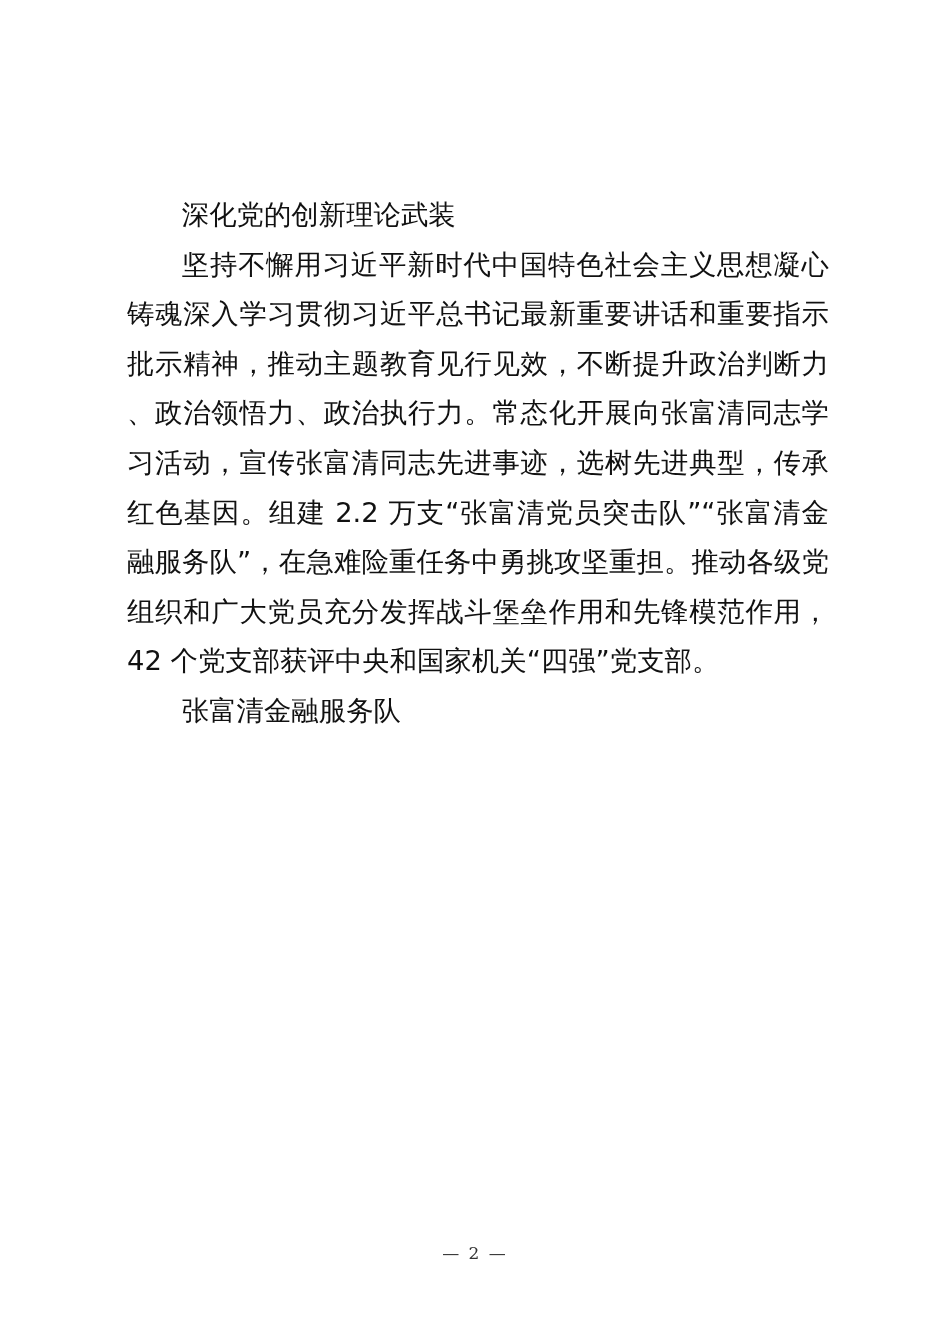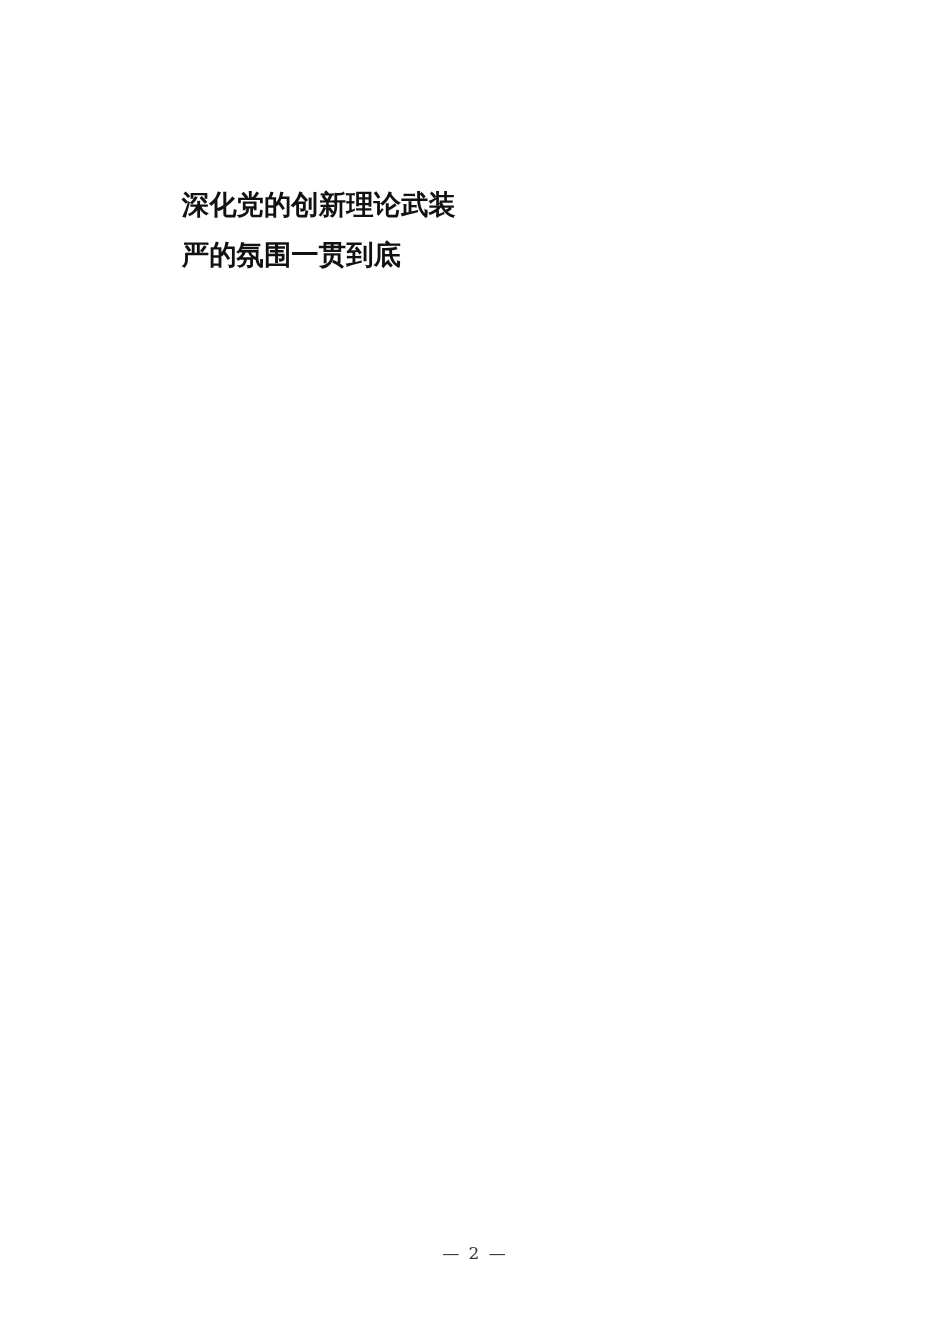--- a/index.html
+++ b/index.html
@@ -11,23 +11,22 @@
       width: 950px;
       height: 1344px;
       position: relative;
       overflow: hidden;
       font-family: "DejaVu Sans", "Liberation Sans", sans-serif;
       color: #111111;
     }
     .page {
       position: absolute;
       left: 127px;
-      top: 180px;
+      top: 190px;
       width: 702px;
-      font-weight: bold;
     }
     .para {
       margin: 0;
       font-size: 27.4px;
       line-height: 49.6px;
       text-align: justify;
       text-justify: inter-character;
       letter-spacing: 0px;
       word-break: break-all;
       line-break: anywhere;
@@ -45,16 +44,17 @@
       font-size: 17px;
       color: #333333;
       letter-spacing: 2px;
     }
   </style>
 </head>
 <body>
 
 <div class="page">
   <p class="para indent">深化党的创新理论武装</p>
-  <p class="para indent">严的氛围一贯到底</p>
+  <p class="para indent">坚持不懈用习近平新时代中国特色社会主义思想凝心铸魂深入学习贯彻习近平总书记最新重要讲话和重要指示批示精神，推动主题教育见行见效，不断提升政治判断力、政治领悟力、政治执行力。常态化开展向张富清同志学习活动，宣传张富清同志先进事迹，选树先进典型，传承红色基因。组建 2.2 万支“张富清党员突击队”“张富清金融服务队”，在急难险重任务中勇挑攻坚重担。推动各级党组织和广大党员充分发挥战斗堡垒作用和先锋模范作用，42 个党支部获评中央和国家机关“四强”党支部。</p>
+  <p class="para indent">张富清金融服务队</p>
 </div>
 
 <div class="page-number">— 2 —</div>
 
 </body></html>

